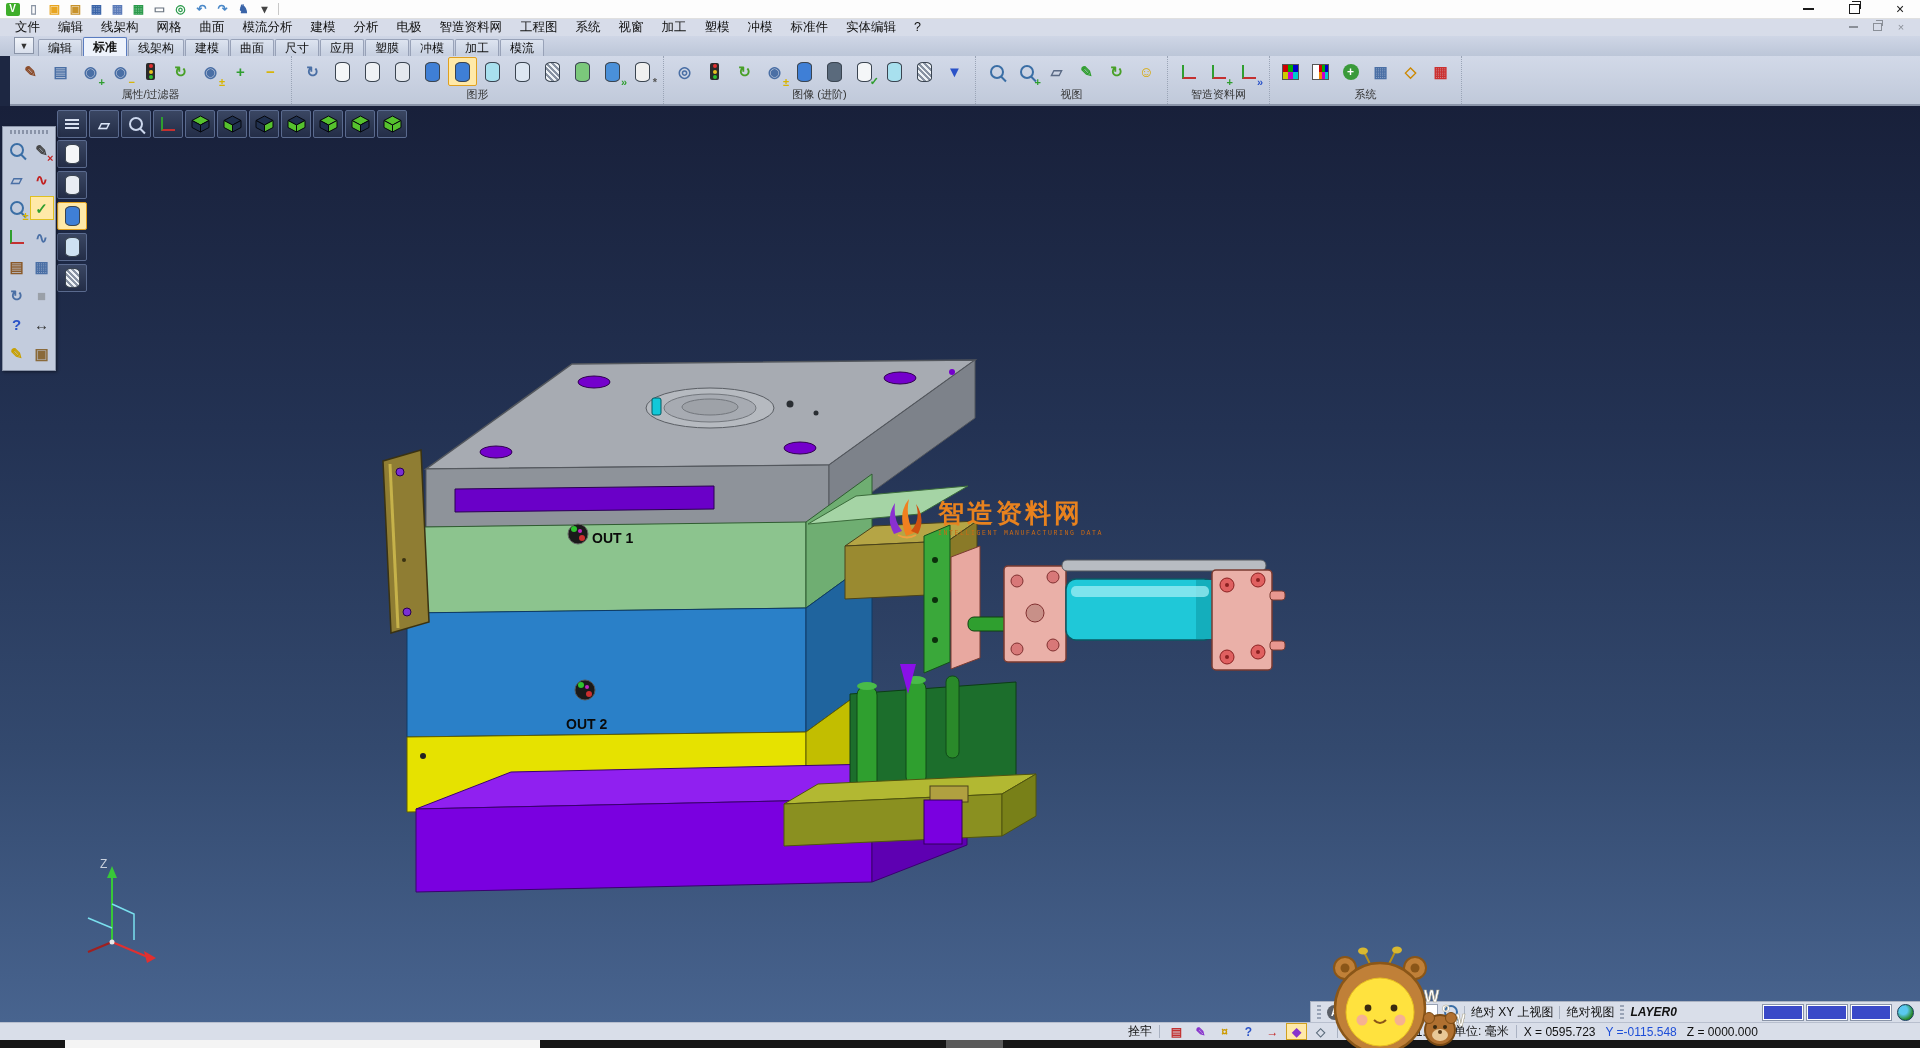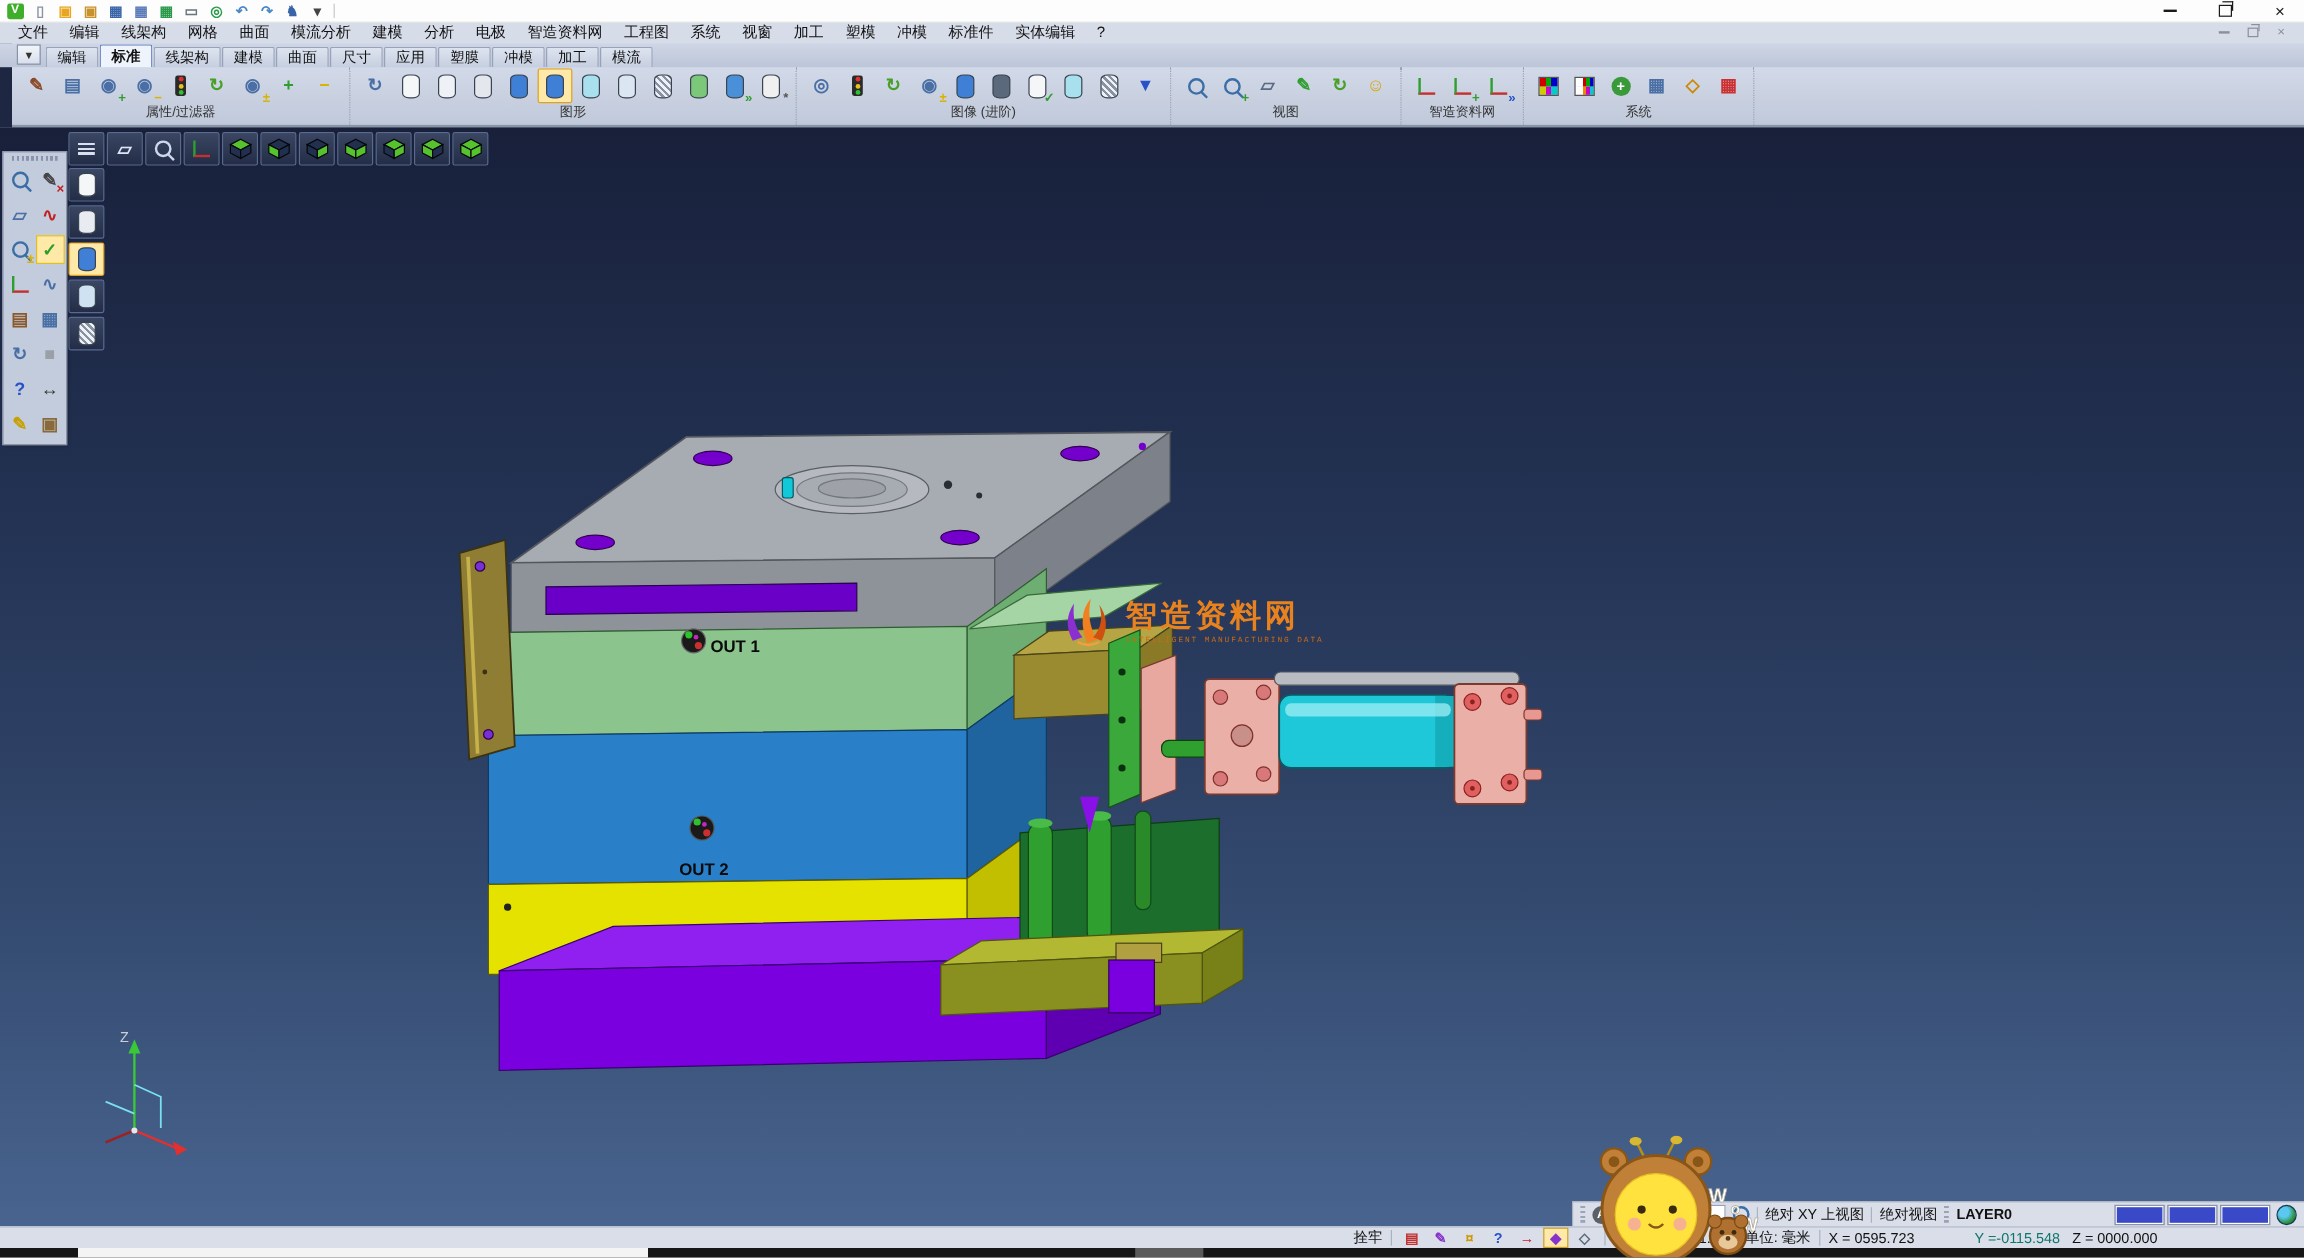--- a/index.html
+++ b/index.html
@@ -115,21 +115,21 @@
 
   
   #infobar{position:absolute;left:1310px;top:1001px;width:610px;height:21px;background:#d9dee9;
            border-top:1px solid #aab2c2;border-left:1px solid #aab2c2;display:flex;align-items:center;
            gap:6px;padding:0 6px;box-sizing:border-box;z-index:20;font-size:12px;color:#111;}
   .vdots{width:4px;height:14px;background:repeating-linear-gradient(180deg,#9aa4b6 0 2px,transparent 2px 4px);}
   #a-badge{width:15px;height:15px;border-radius:50%;background:#5a5f68;color:#fff;font-size:10px;
            font-weight:bold;display:flex;align-items:center;justify-content:center;}
   #layer-search{width:84px;height:15px;border:1px solid #98a2b4;background:#fff;font-size:11px;padding:0 2px;}
   .isep{width:1px;height:13px;background:#aab2c2;}
-  #layer-label{font-weight:bold;}
+  #layer-label{font-weight:bold;font-style:italic;}
   #swatches{display:flex;gap:4px;margin-left:auto;}
   .swatch{width:38px;height:13px;border:1px solid #fff;outline:1px solid #8a94a8;}
   #globe-icon{width:15px;height:15px;border-radius:50%;border:1px solid #123a5a;
               background:radial-gradient(circle at 35% 35%,#5ac8f0 0 30%,#2a8a2a 70%);}
 
   
   #statusbar{position:absolute;left:0;top:1022px;width:1920px;height:18px;background:#d9dee9;
              border-top:1px solid #b8bfce;display:flex;align-items:center;z-index:21;
              font-size:12px;color:#111;box-sizing:border-box;}
   #statusbar .inner{margin-left:1128px;display:flex;align-items:center;gap:7px;}
@@ -760,21 +760,21 @@
           <span class="g" style="color: rgb(90, 106, 122);">◇</span>
         </span>
       </span>
     <span class="isep"></span>
     <span>LS: 1.00 PS: 1.00</span>
     <span class="isep"></span>
     <span>单位: 毫米</span>
     <span class="isep"></span>
     <span id="coords">
       <span>X = 0595.723</span>
-      <span id="coord-y" style="color: #0f766e; margin-left: 40px;">Y =-0115.548</span>
+      <span id="coord-y" style="color: #1d4ed8;">Y =-0115.548</span>
       <span>Z = 0000.000</span>
     </span>
   </div>
 </div>
 
 <div id="taskstrip">
     <span class="tseg" style="left: 0px; width: 65px; background: rgb(22, 22, 22);"></span>
     <span class="tseg" style="left: 65px; width: 475px; background: rgb(244, 244, 244);"></span>
     <span class="tseg" style="left: 540px; width: 406px; background: rgb(22, 22, 22);"></span>
     <span class="tseg" style="left: 946px; width: 57px; background: rgb(90, 90, 90);"></span>

